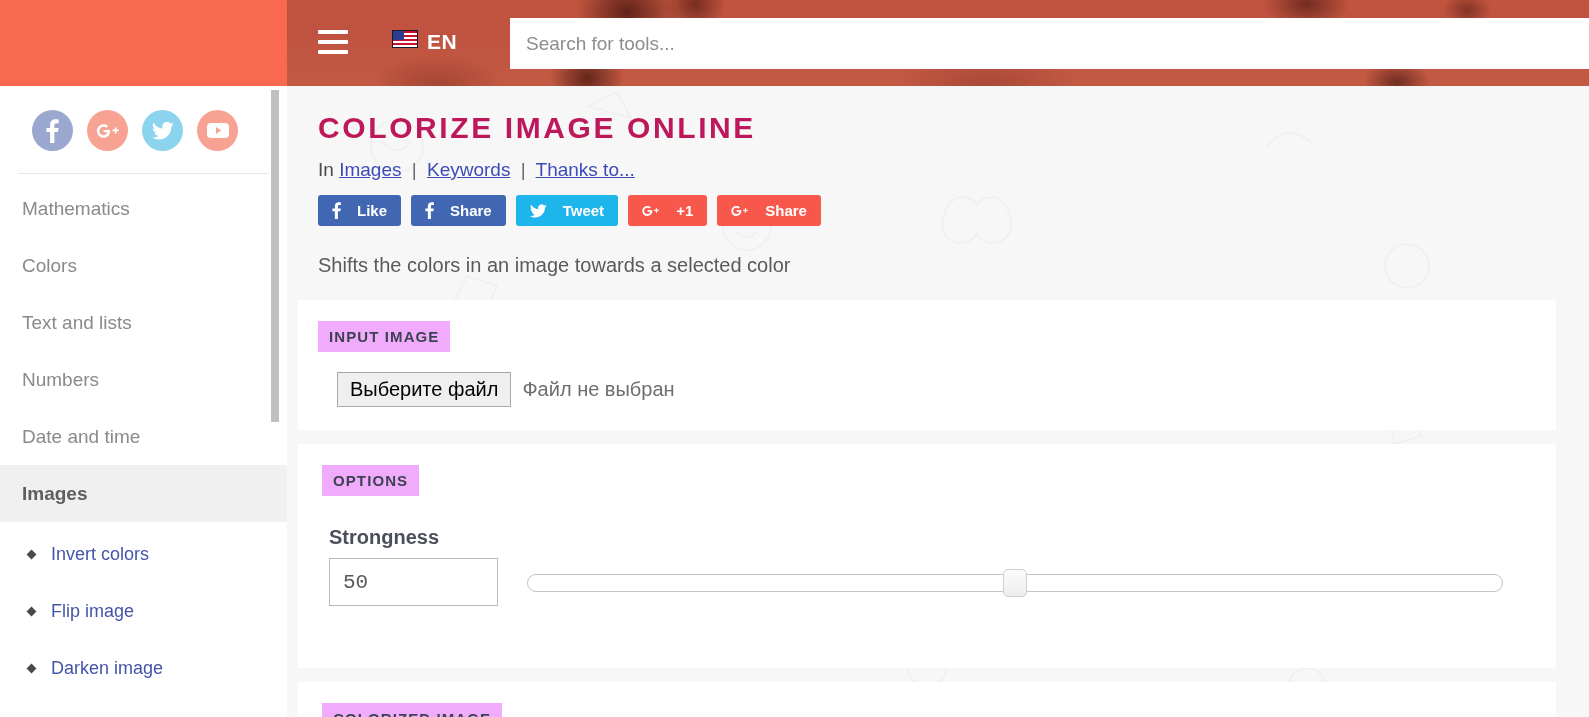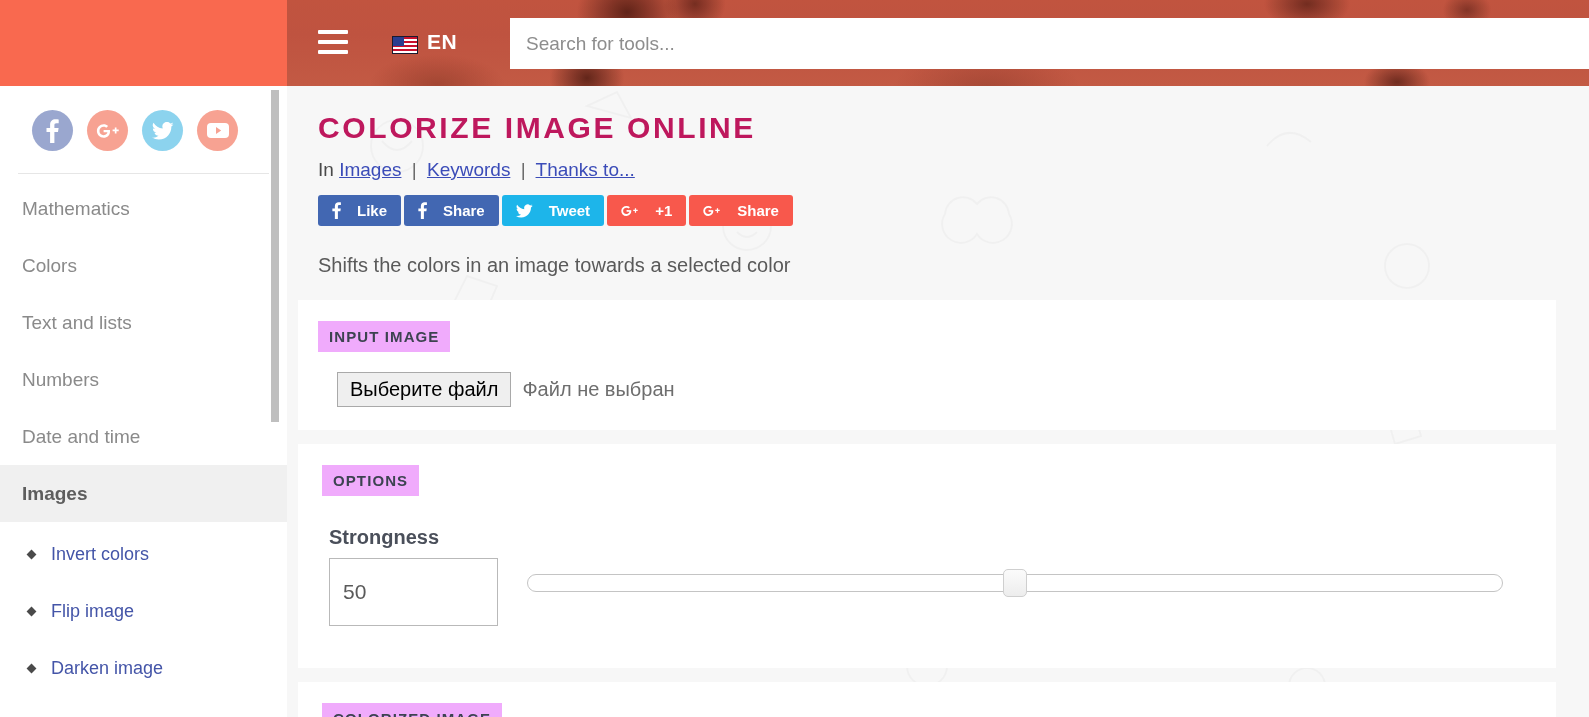--- a/index.html
+++ b/index.html
@@ -80,21 +80,21 @@
     background: #ffffff;
     border-radius: 1px;
     margin-bottom: 6px;
   }
   .hamburger span:last-child { margin-bottom: 0; }
 
   .lang {
     position: absolute;
     top: 30px; left: 392px;
     display: flex;
-    align-items: flex-end;
+    align-items: flex-start;
     gap: 9px;
     z-index: 5;
     cursor: pointer;
   }
   .flag {
     width: 26px; height: 18px;
     border: 1px solid #1a1a2e;
     position: relative;
     overflow: hidden;
     background: #ffffff;
@@ -259,21 +259,21 @@
   .breadcrumb a {
     color: #3b4cb8;
     text-decoration: underline;
   }
   .breadcrumb .sep { color: #6a6a6a; margin: 0 5px; }
 
   .share-row {
     position: absolute;
     top: 109px; left: 31px;
     display: flex;
-    gap: 3px;
+    gap: 10px;
   }
   .share-btn {
     height: 31px;
     display: flex;
     align-items: center;
     border-radius: 3px;
     padding: 0 14px;
     color: #ffffff;
     font-size: 15px;
     font-weight: 700;
@@ -344,23 +344,23 @@
     position: absolute;
     top: 82px; left: 31px;
     font-size: 20px;
     font-weight: 700;
     color: #4a4f5a;
   }
   .num-input {
     position: absolute;
     top: 114px; left: 31px;
     width: 169px;
-    height: 68px;
+    height: 48px;
     border: 1px solid #b9b9b9;
-    font-family: Liberation Sans, sans-serif;
+    font-family: Liberation Mono, monospace;
     font-size: 21px;
     color: #5a5a5a;
     padding: 0 13px;
     outline: none;
     background: #ffffff;
   }
   .slider-wrap {
     position: absolute;
     top: 114px; left: 229px;
     width: 976px;

